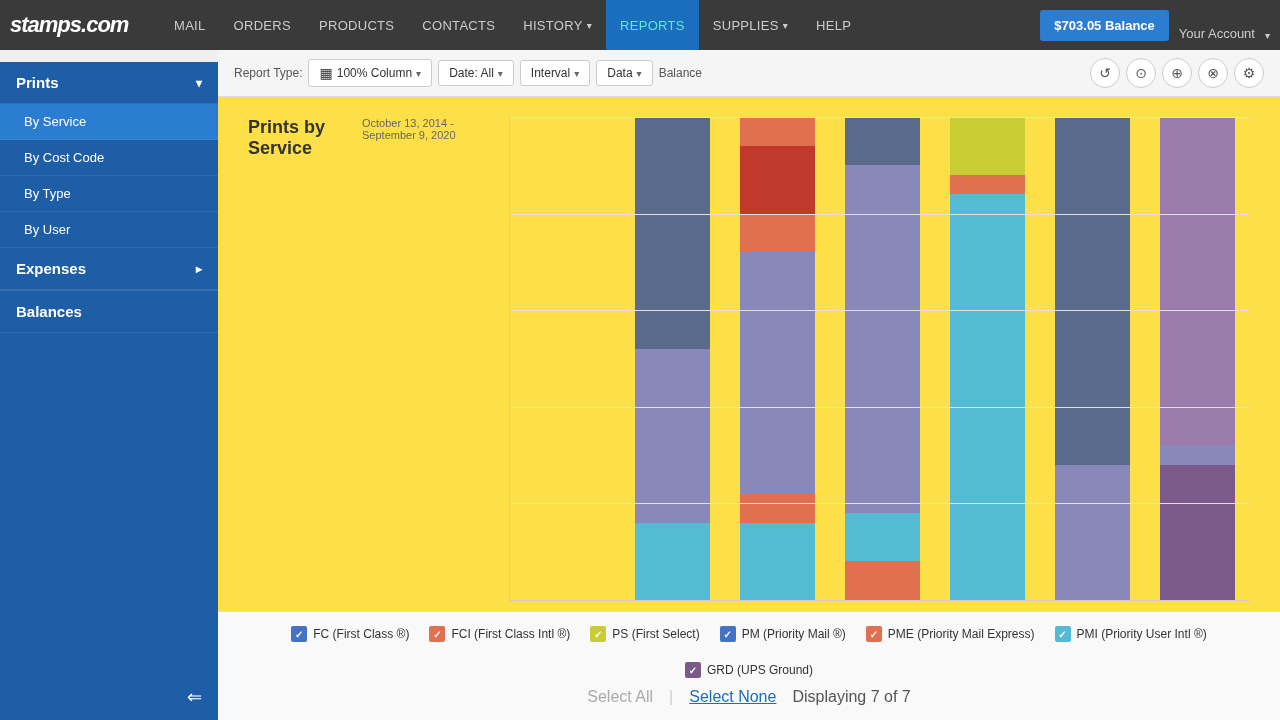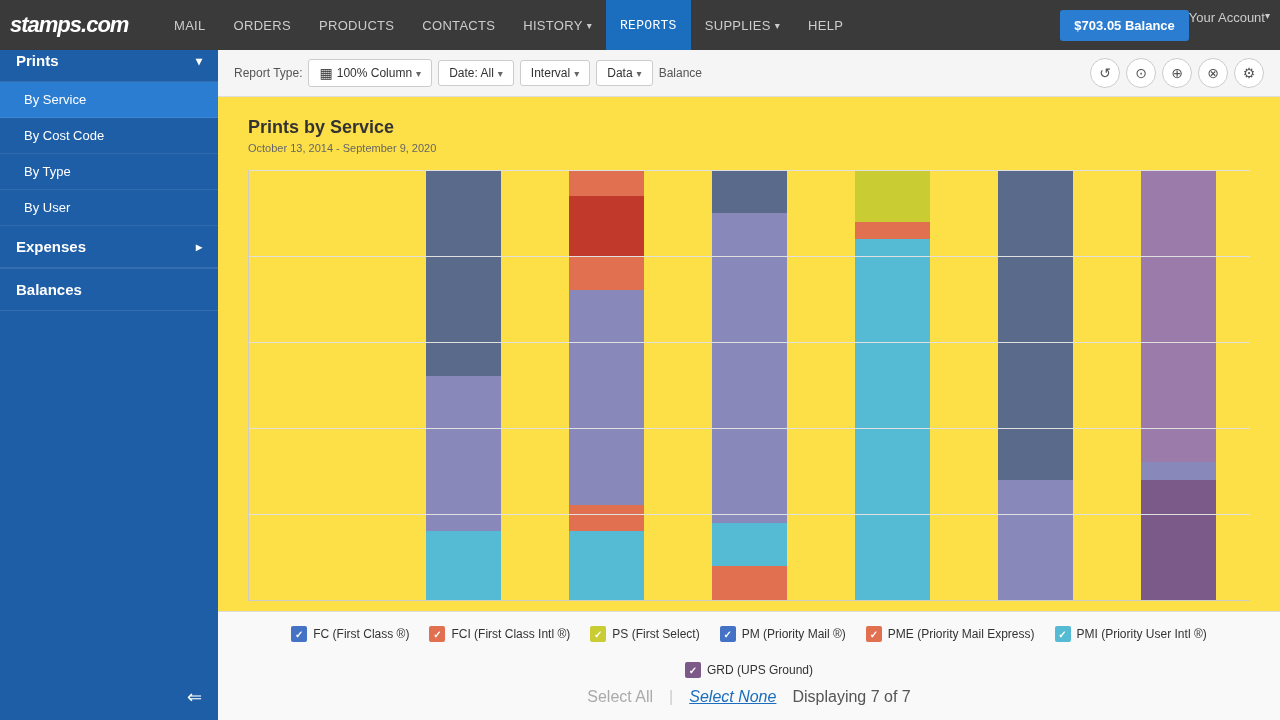--- a/index.html
+++ b/index.html
@@ -17,32 +17,32 @@
     .logo-text {
       font-size: 22px; font-weight: bold; color: #fff;
       font-style: italic; letter-spacing: -1px;
     }
     .nav-items { display: flex; flex: 1; }
     .nav-item {
       color: #ccc; padding: 0 14px; height: 50px; display: flex; align-items: center;
       cursor: pointer; font-size: 13px; font-weight: 500; text-transform: uppercase;
       letter-spacing: 0.3px;
     }
-    .nav-item.active { background: #1a6ebd; color: #ffffff; font-family: Liberation Mono, monospace; }
+    .nav-item.active { background: #1a6ebd; color: #5eead4; }
     .nav-item .chevron { margin-left: 4px; font-size: 10px; }
-    .nav-right { display: flex; align-items: flex-start; }
+    .nav-right { display: flex; align-items: flex-end; gap: 10px; }
     .balance-btn {
       background: #2a7dd1; color: #fff; border: none; padding: 8px 14px;
       border-radius: 3px; cursor: pointer; font-size: 13px; font-weight: bold;
     }
     .your-account { color: #ccc; font-size: 13px; cursor: pointer; }
 
     
     .sidebar {
-      position: fixed; left: 0; top: 40px; bottom: 0;
+      position: fixed; left: 0; top: 62px; bottom: 0;
       width: 218px; background: #1e5ea7; color: #fff;
       display: flex; flex-direction: column;
     }
     .sidebar-section {
       display: flex; align-items: center; justify-content: space-between;
       padding: 12px 16px; font-size: 15px; font-weight: bold;
       cursor: pointer; border-bottom: 1px solid rgba(255,255,255,0.1);
     }
     .sidebar-section .chevron { font-size: 12px; }
     .sidebar-item {
@@ -76,21 +76,21 @@
     .toolbar-btn .chevron { font-size: 10px; color: #666; }
     .toolbar-icon-btn {
       width: 30px; height: 30px; display: flex; align-items: center; justify-content: center;
       background: #fff; border: 1px solid #ccc; border-radius: 50%; cursor: pointer;
       font-size: 14px; color: #555;
     }
     .toolbar-icons { margin-left: auto; display: flex; gap: 6px; }
 
     
     .chart-area {
-      flex: 1; padding: 20px 30px 10px 30px; display: flex; flex-direction: column;
+      flex: 1; padding: 20px 30px 10px 30px; display: flex; flex-direction: row;
       overflow: hidden;
     }
     .chart-title {
       font-size: 18px; font-weight: bold; color: #333; margin-bottom: 4px;
     }
     .chart-subtitle { font-size: 11px; color: #666; margin-bottom: 16px; }
 
     
     .chart-wrapper {
       flex: 1; display: flex; position: relative;
@@ -148,21 +148,21 @@
       justify-content: center; color: #fff; font-size: 10px; font-weight: bold;
       flex-shrink: 0;
     }
     .legend-footer {
       display: flex; align-items: center; justify-content: center; gap: 16px;
       font-size: 16px;
     }
     .legend-footer-link {
       color: #aaa; cursor: pointer; text-decoration: none;
     }
-    .legend-footer-link.active { color: #1a6ebd; text-decoration: underline; font-style: italic; }
+    .legend-footer-link.active { color: #1a6ebd; text-decoration: underline; }
     .legend-footer-sep { color: #ccc; }
     .legend-footer-text { color: #555; }
   </style>
 </head>
 <body>
 
 <nav class="top-nav">
   <div class="logo">
     <span class="logo-text">stamps.com</span>
   </div>

